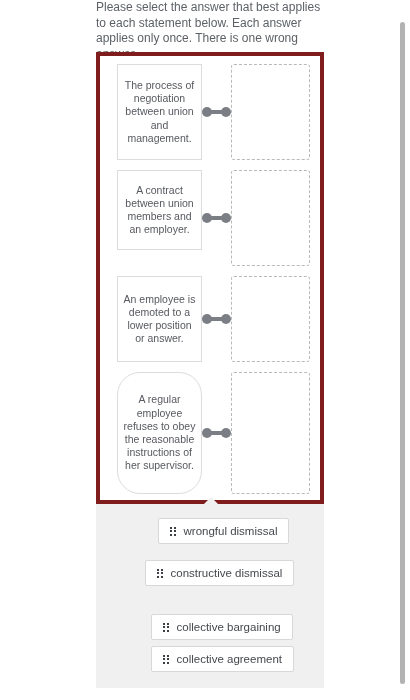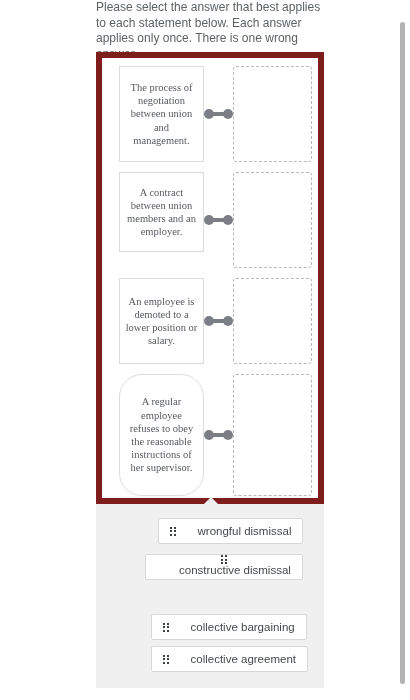--- a/index.html
+++ b/index.html
@@ -27,23 +27,22 @@
   }
 
   
   #match-card {
     position: absolute;
     left: 96px;
     top: 52px;
     width: 228px;
     height: 452px;
     background: #ffffff;
-    border: 6px solid #7f1d1d;
-    box-sizing: border-box;
-    font-family: Liberation Serif, serif;
+    border: 4px solid #7f1d1d;
+    box-sizing: border-box;
   }
 
   .statement-box {
     position: absolute;
     left: 17px;
     width: 85px;
     box-sizing: border-box;
     background: #ffffff;
     border: 1px solid #dcdcdc;
     color: #56595e;
@@ -120,21 +119,21 @@
     background: #ffffff;
     border: 1px solid #d8d8d8;
     border-radius: 2px;
     display: flex;
     align-items: center;
     padding: 0 11px;
     font-size: 11.5px;
     color: #45484d;
     white-space: nowrap;
   }
-  .chip .chip-label { margin-left: 22px; }
+  .chip .chip-label { margin-left: 8px; }
 
   
   .drag-handle {
     display: grid;
     grid-template-columns: repeat(2, 2px);
     grid-template-rows: repeat(3, 2px);
     gap: 1.5px;
     flex: 0 0 auto;
   }
   .drag-handle i {
@@ -180,21 +179,21 @@
   <div class="dropzone" style="top:8px; height:96px;"></div>
 
   <div class="statement-box" style="top:114px; height:80px;">A contract between union members and an employer.</div>
   <div class="connector" style="top:157px;">
     <span class="bar"></span>
     <span class="knob left"></span>
     <span class="knob right"></span>
   </div>
   <div class="dropzone" style="top:114px; height:96px;"></div>
 
-  <div class="statement-box" style="top:220px; height:86px;">An employee is demoted to a lower position or salary.</div>
+  <div class="statement-box" style="top:220px; height:86px;">An employee is demoted to a lower position or answer.</div>
   <div class="connector" style="top:258px;">
     <span class="bar"></span>
     <span class="knob left"></span>
     <span class="knob right"></span>
   </div>
   <div class="dropzone" style="top:220px; height:86px;"></div>
 
   <div class="statement-box" style="top:316px; height:122px;border-radius:23px;">A regular employee refuses to obey the reasonable instructions of her supervisor.</div>
   <div class="connector" style="top:372px;">
     <span class="bar"></span>
@@ -212,21 +211,21 @@
       <i></i>
         <i></i>
         <i></i>
         <i></i>
         <i></i>
         <i></i>
     </span>
     <span class="chip-label">wrongful dismissal</span>
   </div>
 
-  <div class="chip" style="left:49px; top:50px;flex-direction:column;">
+  <div class="chip" style="left:49px; top:56px;">
     <span class="drag-handle">
       <i></i>
         <i></i>
         <i></i>
         <i></i>
         <i></i>
         <i></i>
     </span>
     <span class="chip-label">constructive dismissal</span>
   </div>

